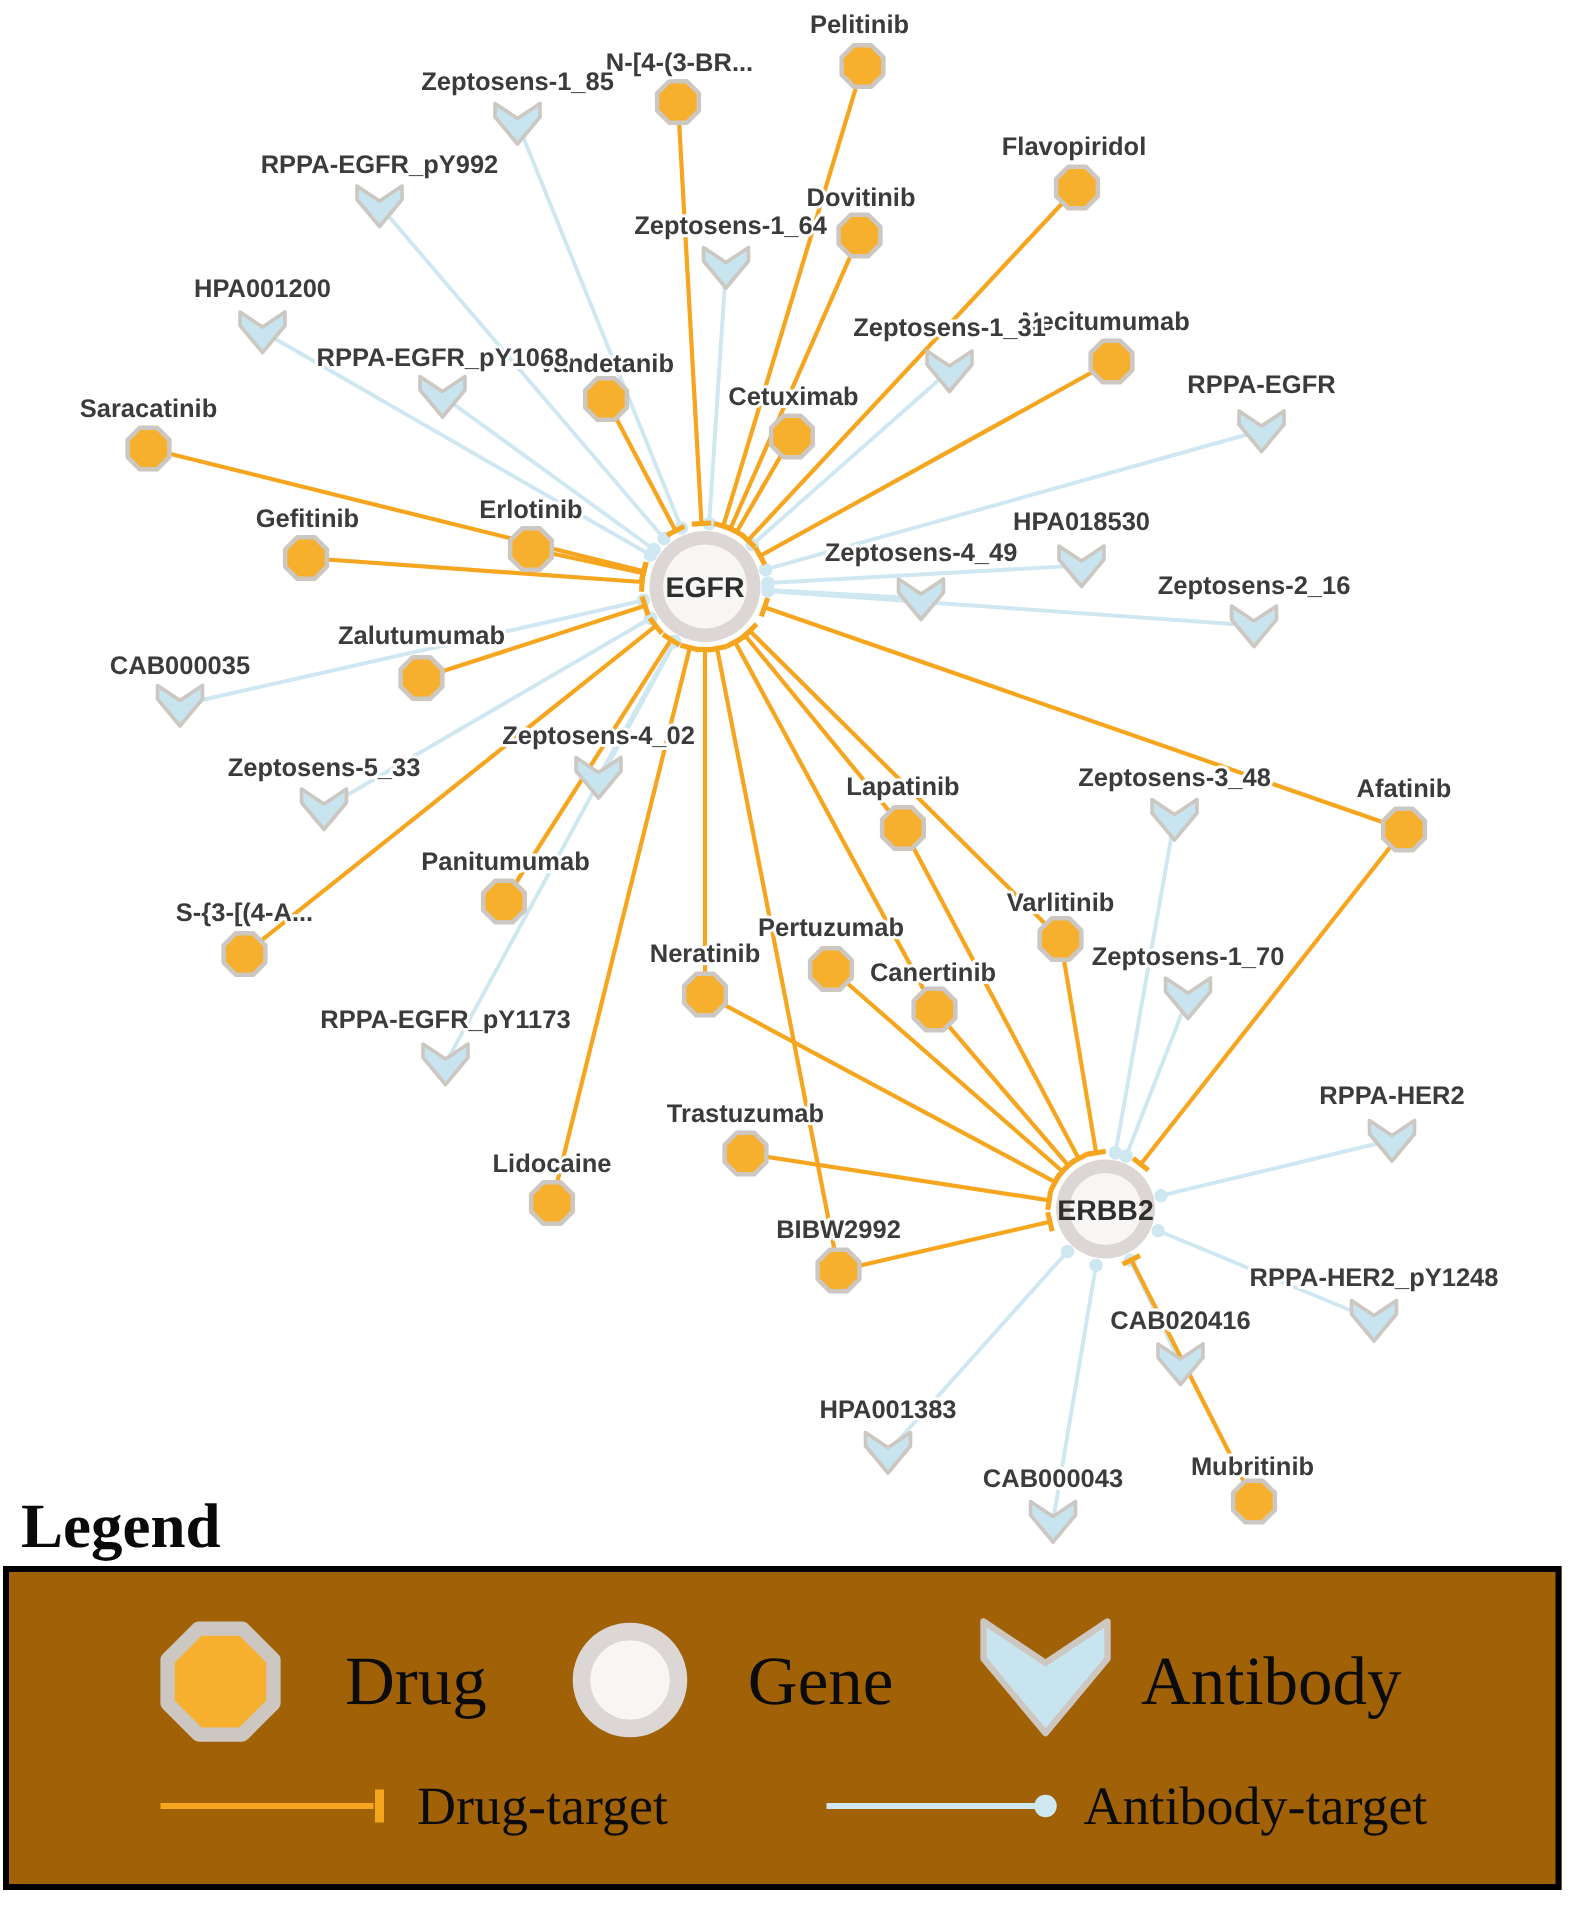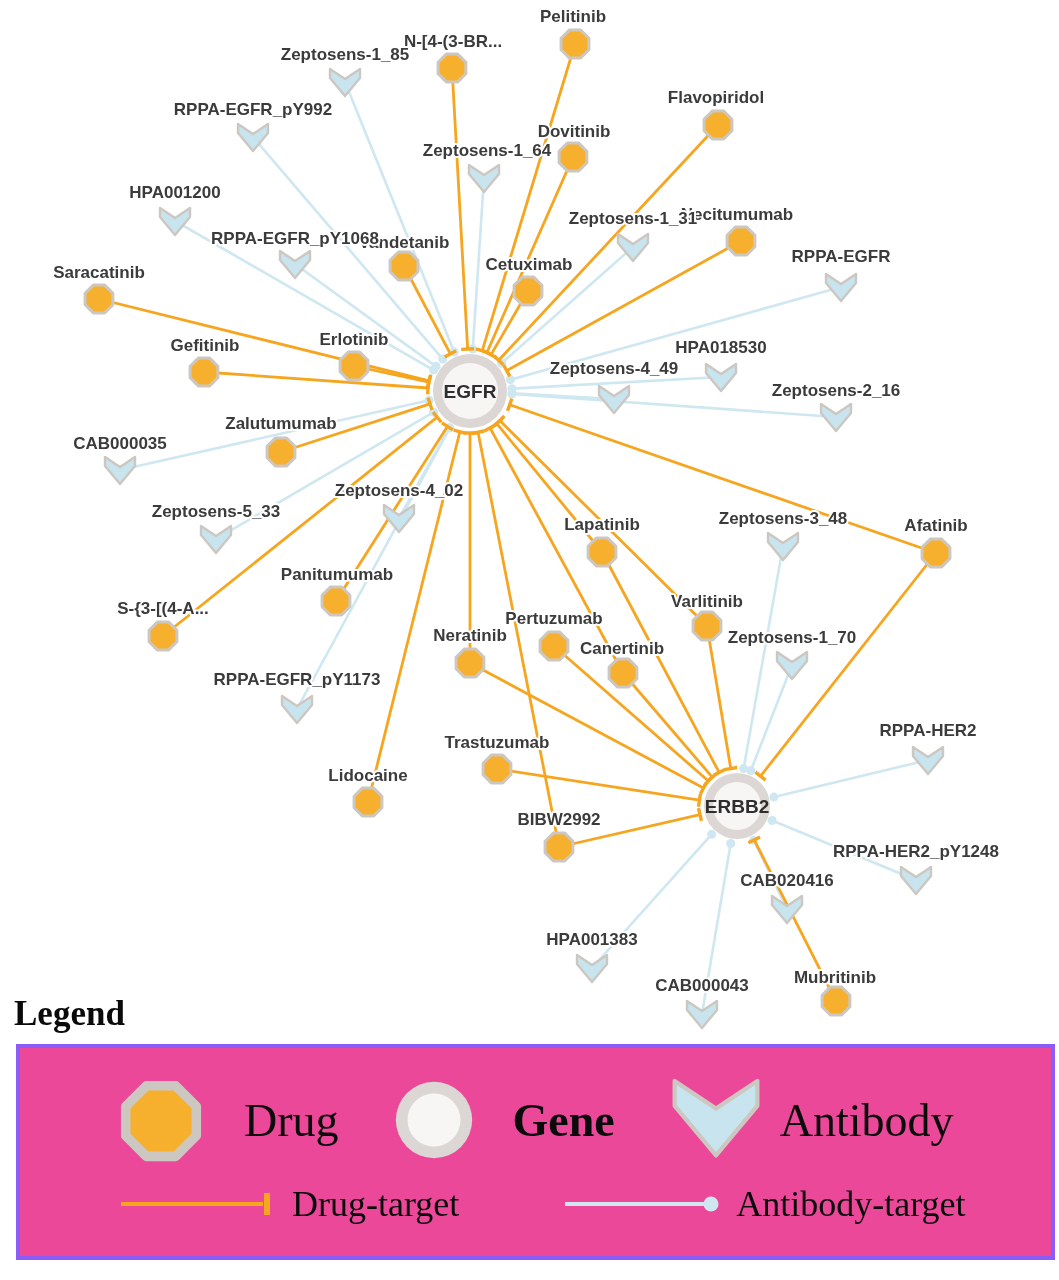--- a/index.html
+++ b/index.html
@@ -3,31 +3,31 @@
 <meta charset="utf-8">
 <style>
   html,body{margin:0;padding:0;background:#ffffff;}
   .figure{position:relative;width:1059px;height:1280px;background:#ffffff;overflow:hidden;
           font-family:"Liberation Sans",sans-serif;}
   #graph{position:absolute;left:0;top:0;}
   .nlabel{font-family:"Liberation Sans",sans-serif;font-weight:bold;font-size:17px;
           fill:#3b3b3b;stroke:#ffffff;stroke-width:4px;paint-order:stroke;stroke-linejoin:round;}
   .glabel{font-family:"Liberation Sans",sans-serif;font-weight:bold;font-size:19px;fill:#2e2e2e;}
   .legend-title{position:absolute;left:14px;top:994px;font-family:"Liberation Serif",serif;
-                font-weight:bold;font-size:35px;color:#0a0a0a;}
-  .legend-box{position:absolute;left:16px;top:1044px;width:1031px;height:208px;
-              border:4px solid #8b5cf6;background:#ec4899;}
+                font-weight:bold;font-size:42px;color:#0a0a0a;}
+  .legend-box{position:absolute;left:2px;top:1044px;width:1031px;height:208px;
+              border:4px solid #000000;background:#a16207;}
   .lrow{display:flex;align-items:center;}
   .lrow1{margin:16px 0 0 88px;height:112px;}
   .lrow2{margin:6px 0 0 95px;height:44px;}
   .licon{width:106px;height:106px;flex:0 0 auto;}
   .lbig{font-family:"Liberation Serif",serif;font-size:46px;color:#0b0b0b;white-space:nowrap;}
   .lmed{font-family:"Liberation Serif",serif;font-size:36px;color:#0b0b0b;white-space:nowrap;}
   .ledge{width:165px;height:30px;flex:0 0 auto;}
-  .ml30{margin-left:30px;} .ml42{margin-left:42px;} .ml26{margin-left:26px;font-weight:bold;}
+  .ml30{margin-left:30px;} .ml42{margin-left:42px;} .ml26{margin-left:26px;}
   .ml48{margin-left:48px;} .ml22{margin-left:11px;} .ml12{margin-left:12px;} .ml100{margin-left:100px;}
 </style>
 </head>
 <body>
 
 <div class="figure">
 
   <svg id="graph" width="1059" height="1040" viewBox="0 0 1059 1040">
       <line x1="345" y1="82" x2="454.24963773750187" y2="352.0651044871047" stroke="#CEE7F1" stroke-width="2.6"></line>
       <circle cx="454.24963773750187" cy="352.0651044871047" r="4.5" fill="#CEE7F1"></circle>

